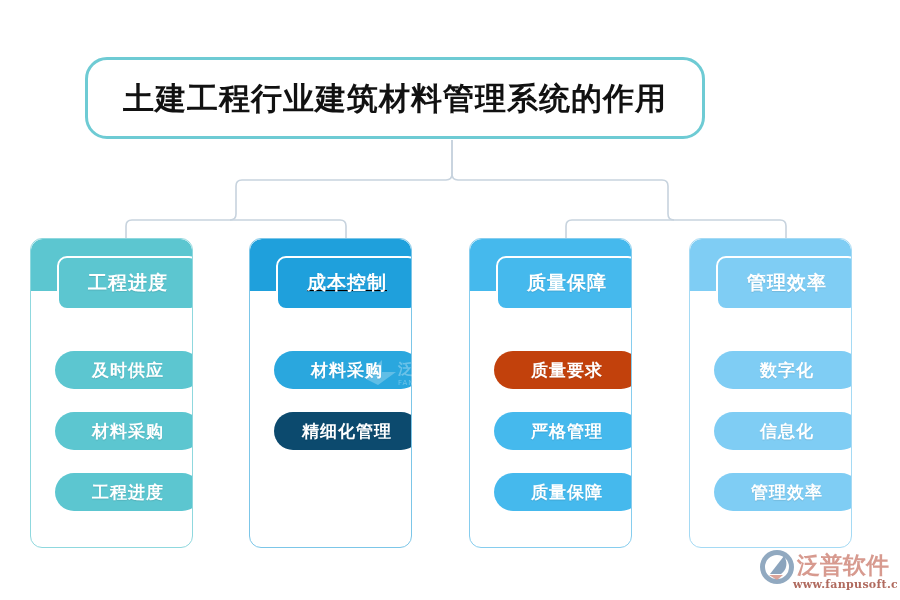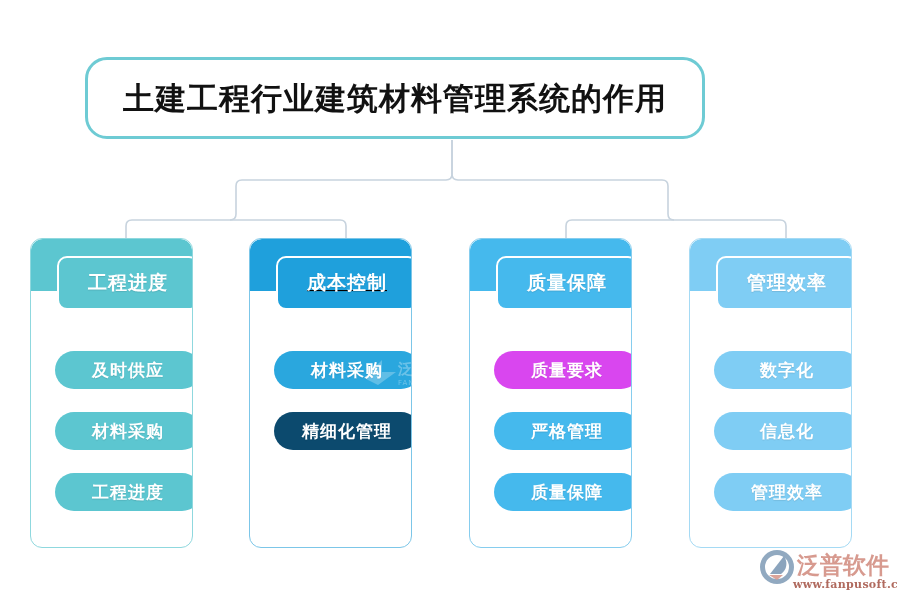--- a/index.html
+++ b/index.html
@@ -200,21 +200,21 @@
     <div class="pill pill-1" style="background:#0c4a6e;">
       <span class="pill-text">精细化管理</span>
     </div>
   </div>
 
   <div class="col col-2">
     <div class="col-band" style="background:#45b9ed;"></div>
     <div class="col-head" style="background:#45b9ed;">
       <span class="col-head-text">质量保障</span>
     </div>
-    <div class="pill pill-0" style="background:#d946ef;justify-content:center;">
+    <div class="pill pill-0" style="background:#c2410c;justify-content:center;">
       <span class="pill-text">质量要求</span>
     </div>
     <div class="pill pill-1" style="background:#45b9ed;">
       <span class="pill-text">严格管理</span>
     </div>
     <div class="pill pill-2" style="background:#45b9ed;">
       <span class="pill-text">质量保障</span>
     </div>
   </div>
 

